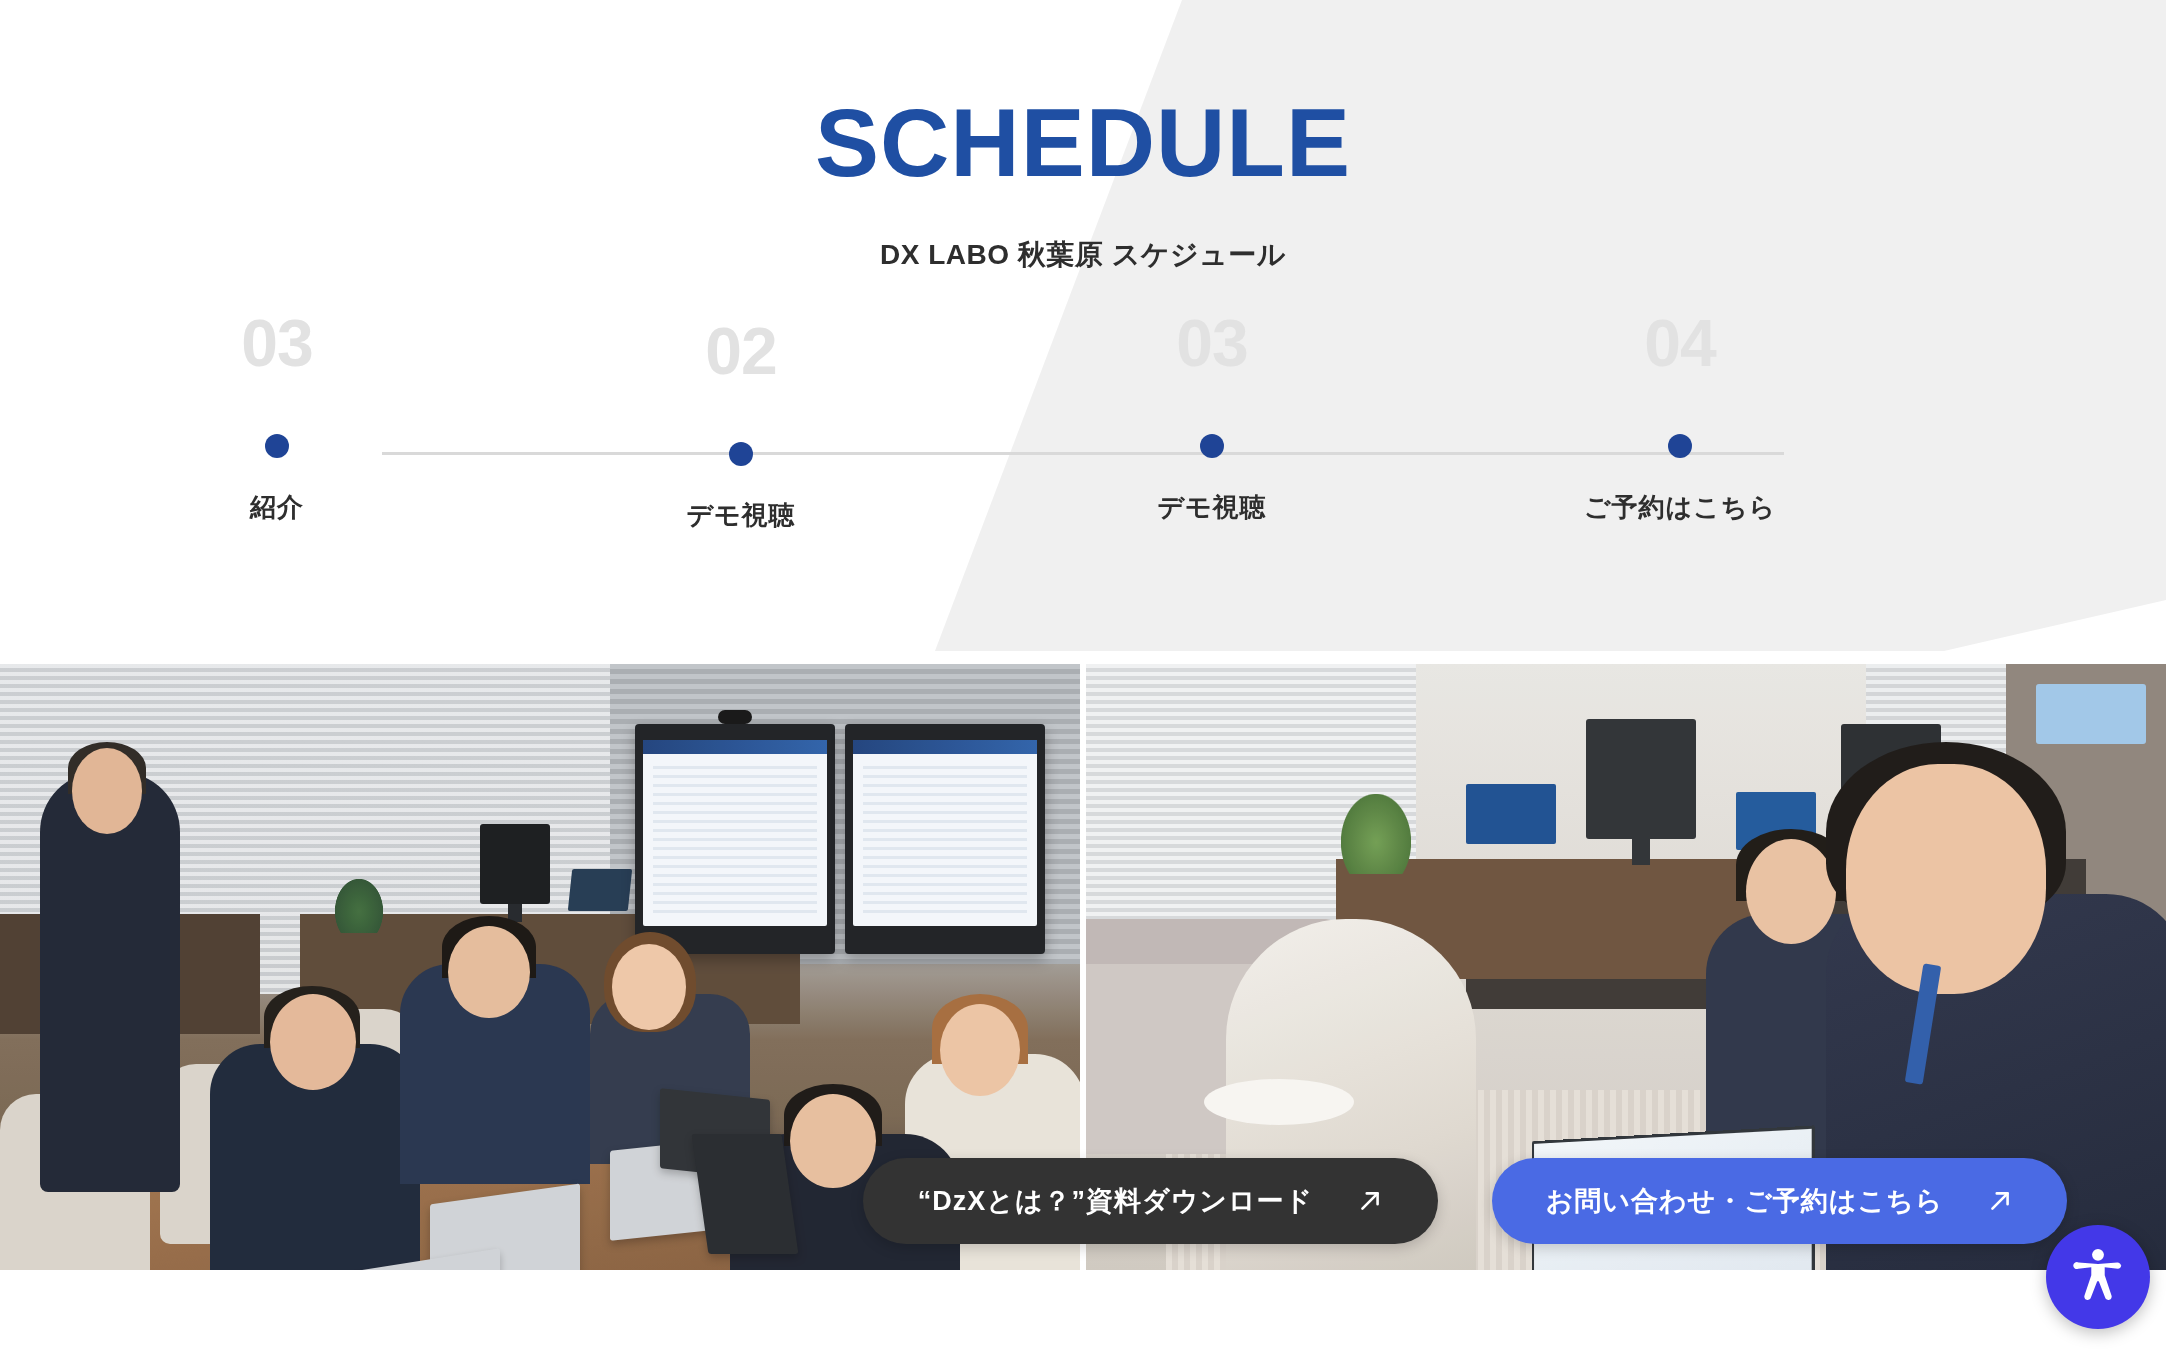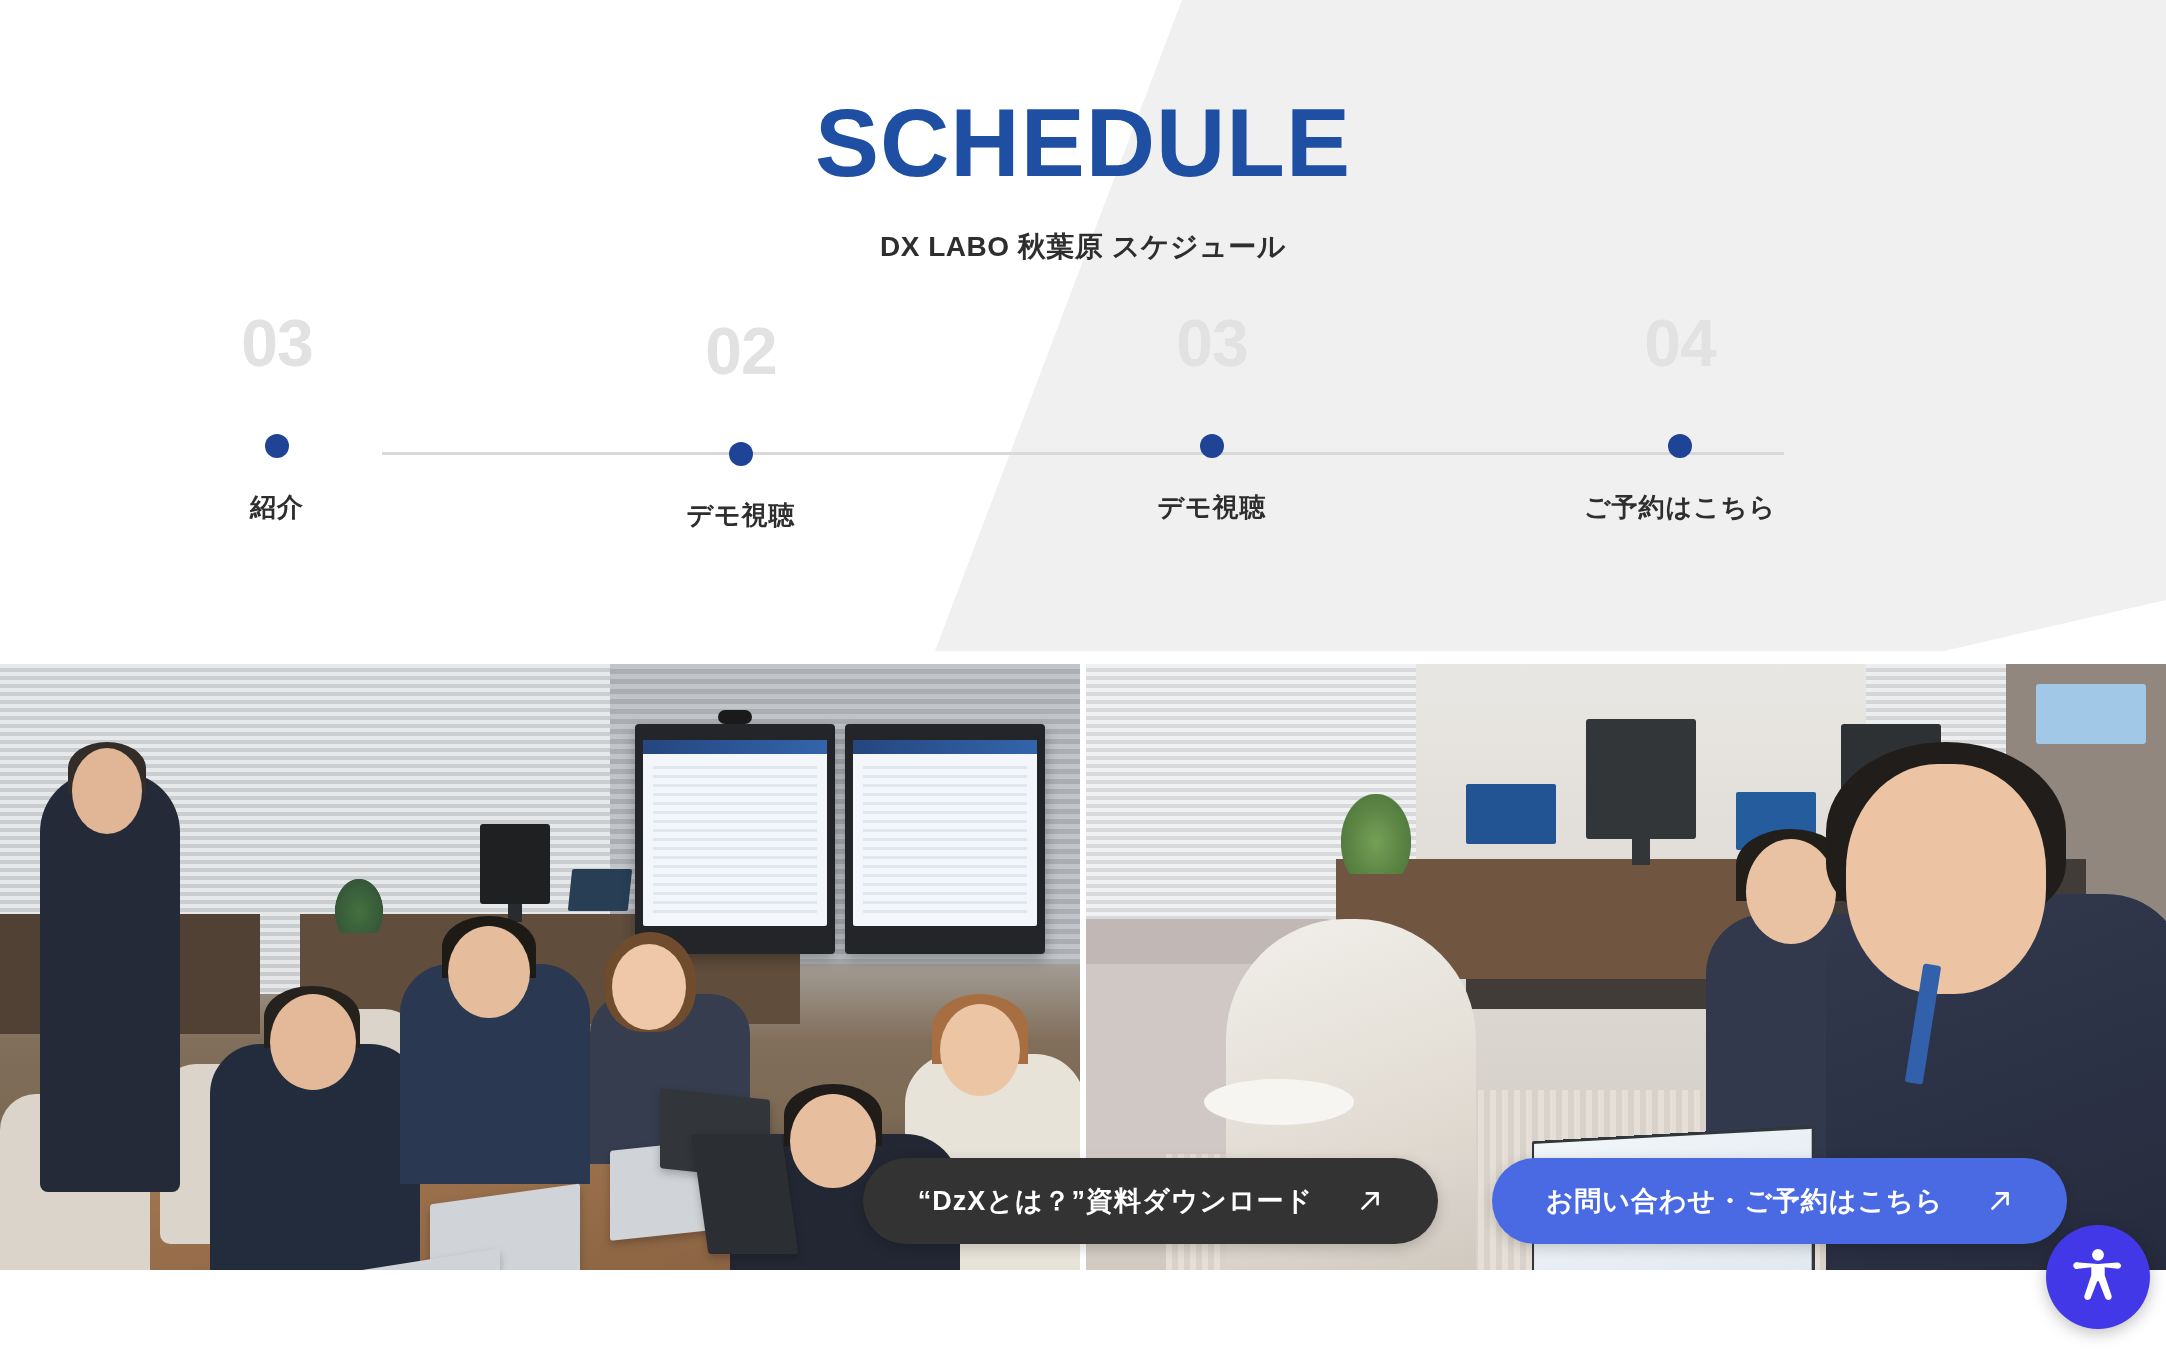--- a/index.html
+++ b/index.html
@@ -16,21 +16,21 @@
   .diag-bg svg { display:block; width:100%; height:100%; }
 
   
   .schedule { position:absolute; left:0; top:0; width:1828px; height:660px; }
 
   .title {
     position:absolute; left:0; top:95px; width:2166px; text-align:center;
     font-size:96px; font-weight:700; color:#1f4fa3; letter-spacing:1px; line-height:1;
   }
   .subtitle {
-    position:absolute; left:0; top:228px; width:2166px; text-align:center;
+    position:absolute; left:0; top:236px; width:2166px; text-align:center;
     font-size:28px; font-weight:700; color:#2e2e2e; letter-spacing:0.5px;
   }
 
   .steps { position:absolute; left:250px; top:310px; width:1666px; height:280px; }
 
   .track {
     position:absolute; left:132px; top:142px; width:1402px; height:3px;
     background:#d9d9d9;
   }
 

